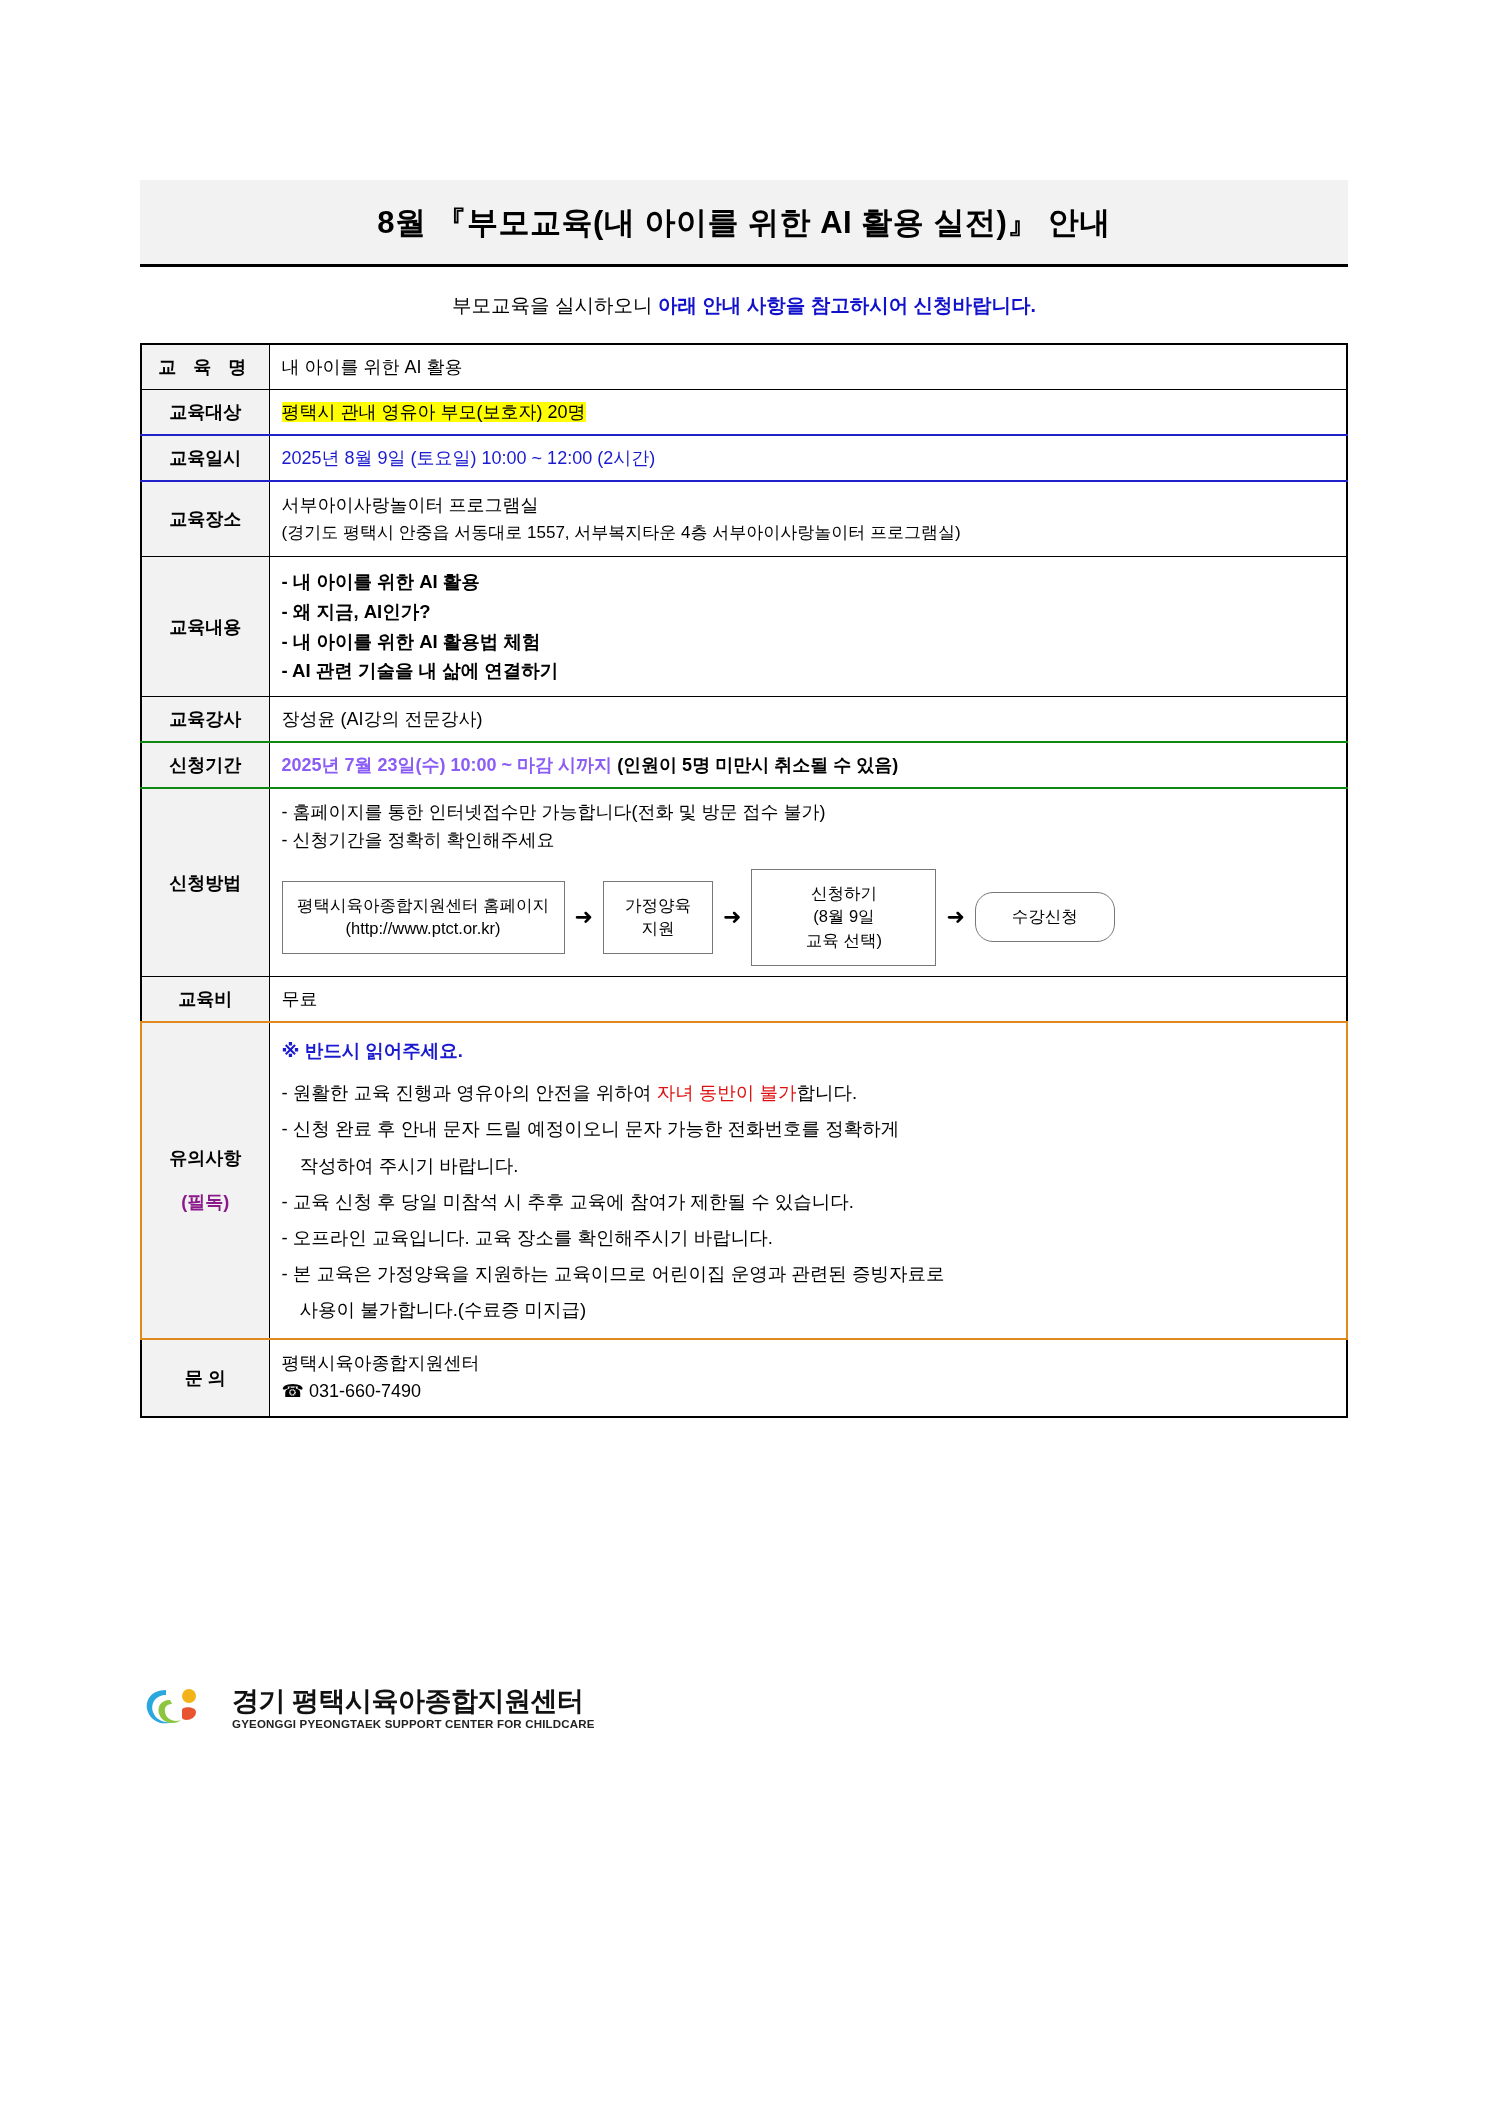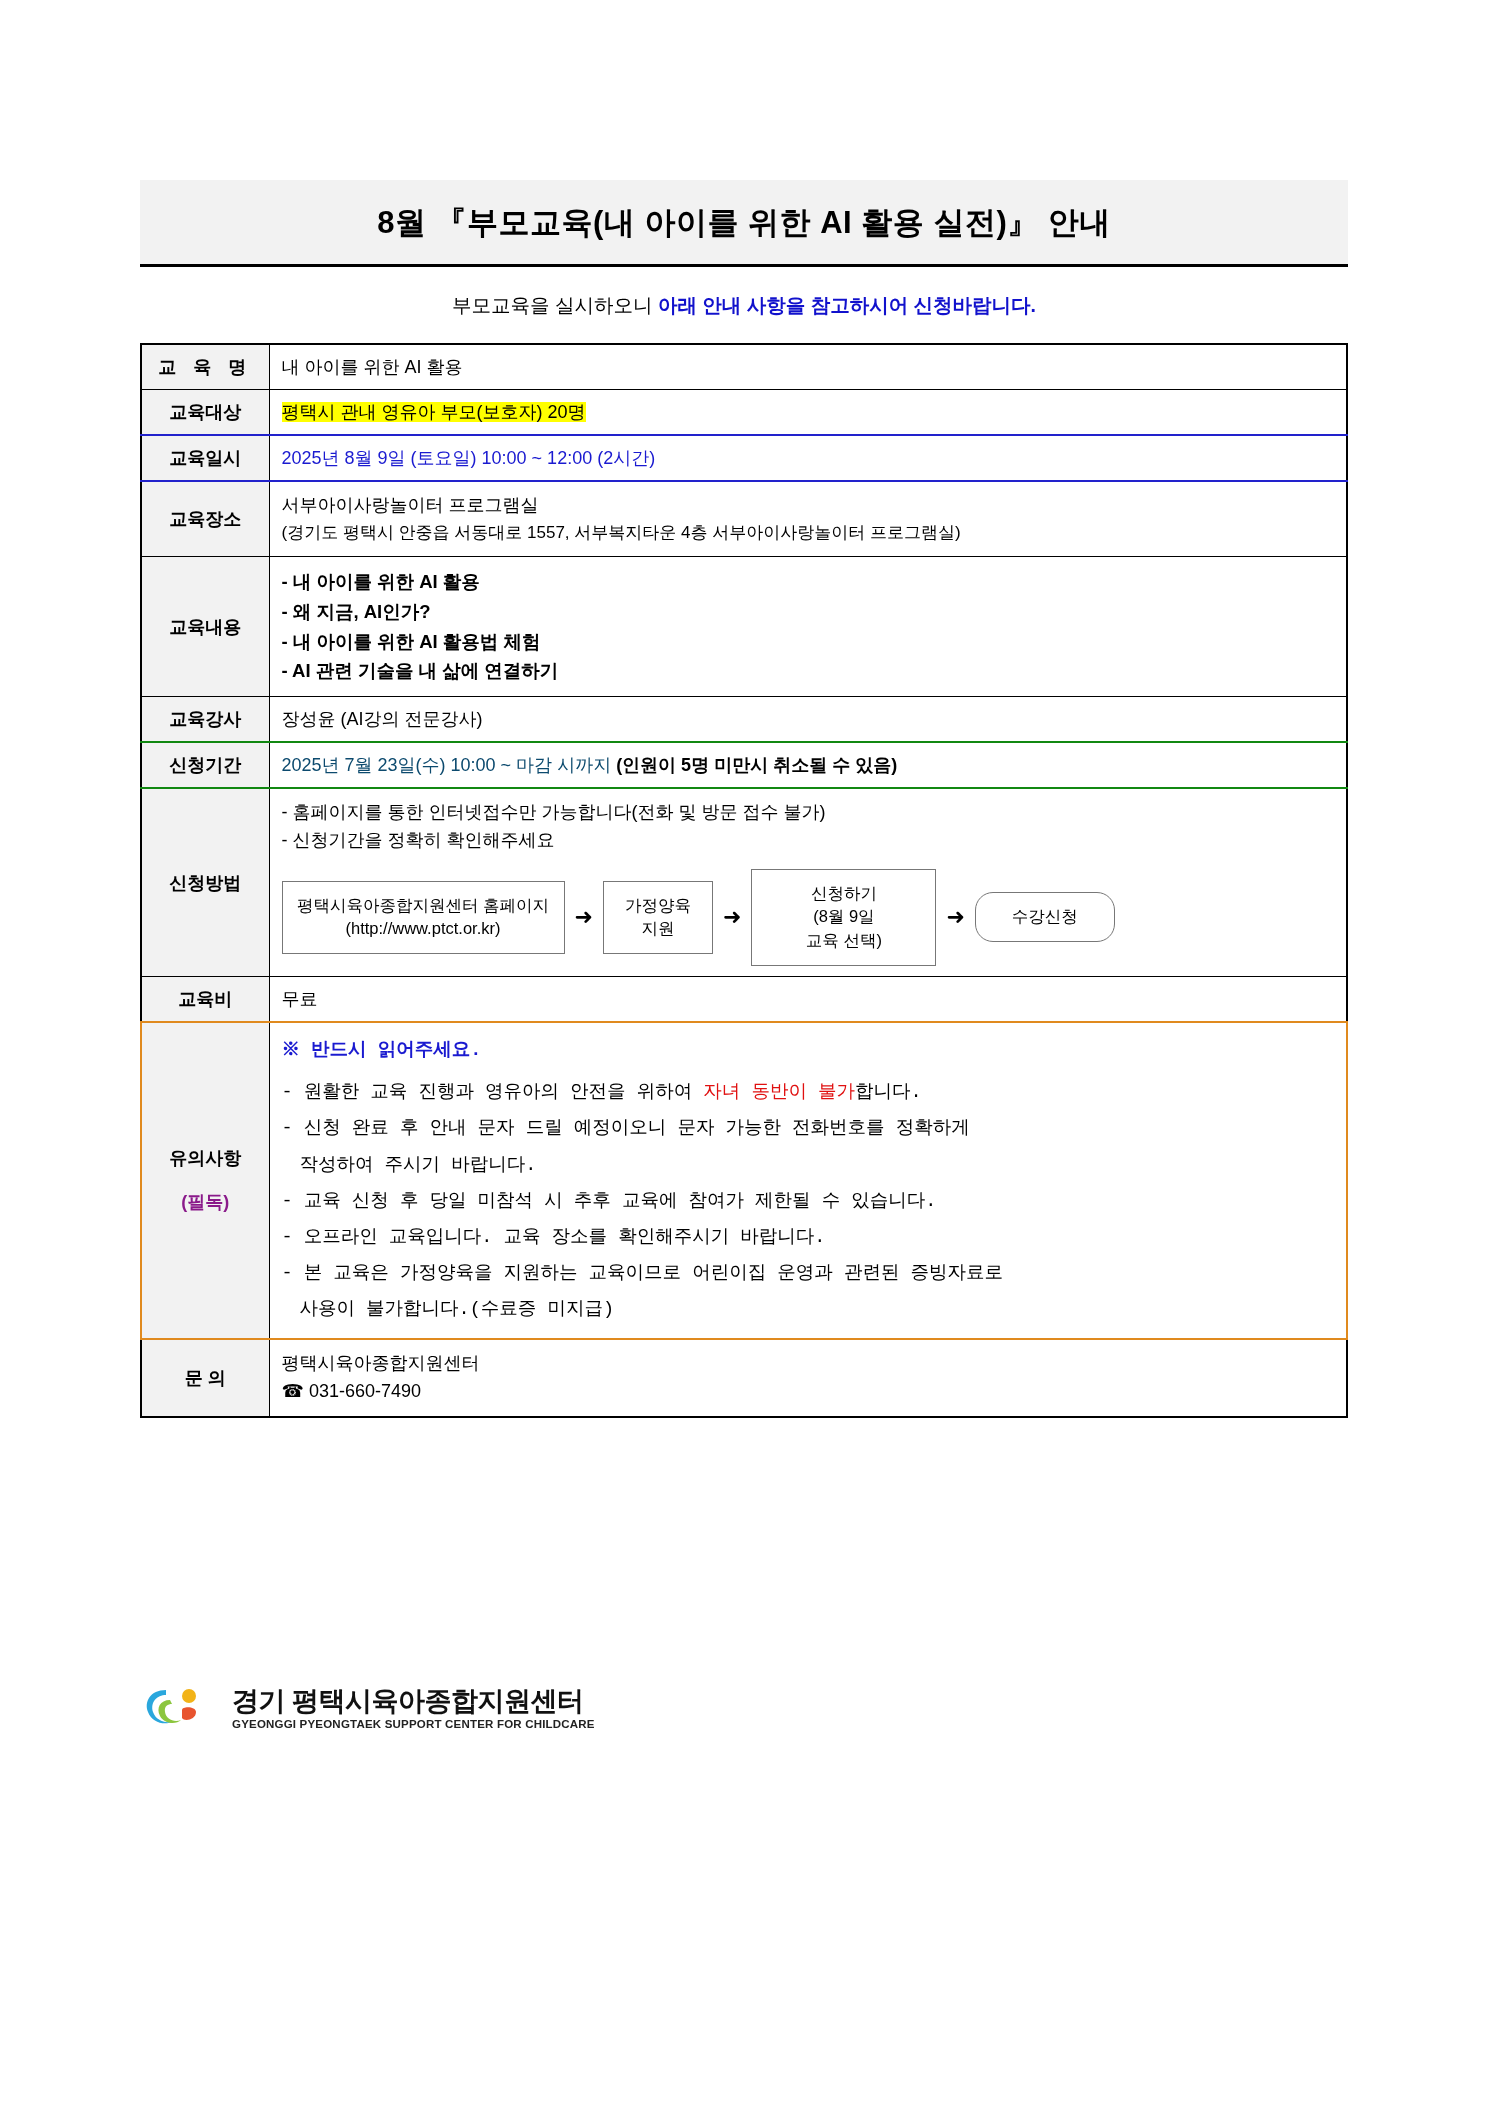--- a/index.html
+++ b/index.html
@@ -89,21 +89,21 @@
   .row-notice td {
     border-top: 2px solid #e08a1e;
     border-bottom: 2px solid #e08a1e;
   }
   .row-notice td.lbl { border-left: 2px solid #e08a1e; }
   .row-notice td.val { border-right: 2px solid #e08a1e; }
 
   .hl { background: #ffff00; }
   .blue { color: #1a1ad0; margin-top: 28px; }
   .red { color: #e01010; }
-  .red-b { color: #0c4a6e; font-weight: normal; }
+  .red-b { color: #8b5cf6; font-weight: bold; }
   .purple-b { color: #8a1a8a; font-weight: bold; }
   .bold { font-weight: bold; }
 
   .multiline { line-height: 1.55; }
   .small-note { font-size: 17px; }
 
   .content-list div { line-height: 1.6; font-weight: bold; font-size: 18.5px;}
 
   
   .flow {
@@ -125,21 +125,21 @@
   .fb1 { width: 283px; }
   .fb2 { width: 110px; }
   .fb3 { width: 185px; }
   .fb4 { width: 140px; border-radius: 18px; }
   .arrow {
     font-size: 22px;
     font-weight: bold;
     flex: 0 0 auto;
   }
 
-  .notice-body { padding: 26px 12px 26px 12px; font-family: Liberation Mono, monospace; }
+  .notice-body { padding: 26px 12px 26px 12px; }
   .notice-body .line { line-height: 1.95; font-size: 18.5px; }
   .notice-body .head { color: #1a1ad0; font-weight: bold; margin-bottom: 6px;}
   .notice-lbl-wrap { text-align: center; line-height: 2.4; }
 
   
   .footer {
     position: absolute;
     right: 0;
     top: 1500px;
     width: 1208px;

